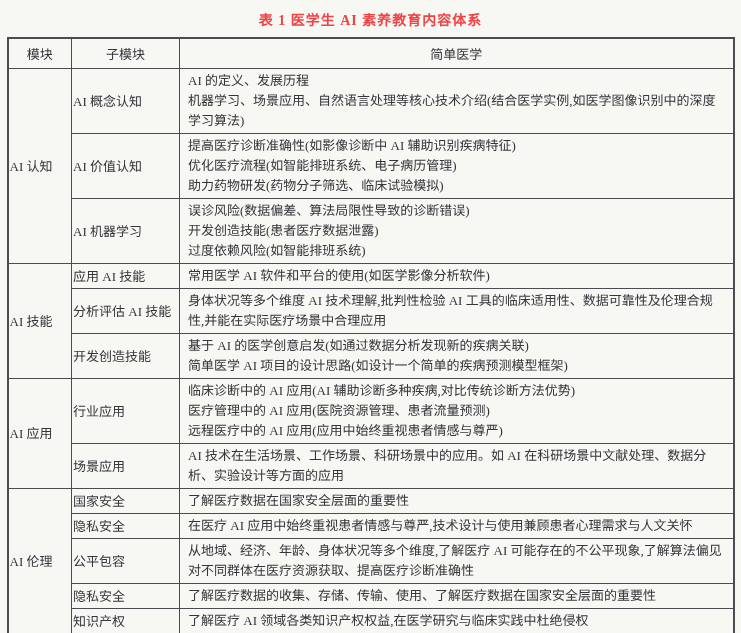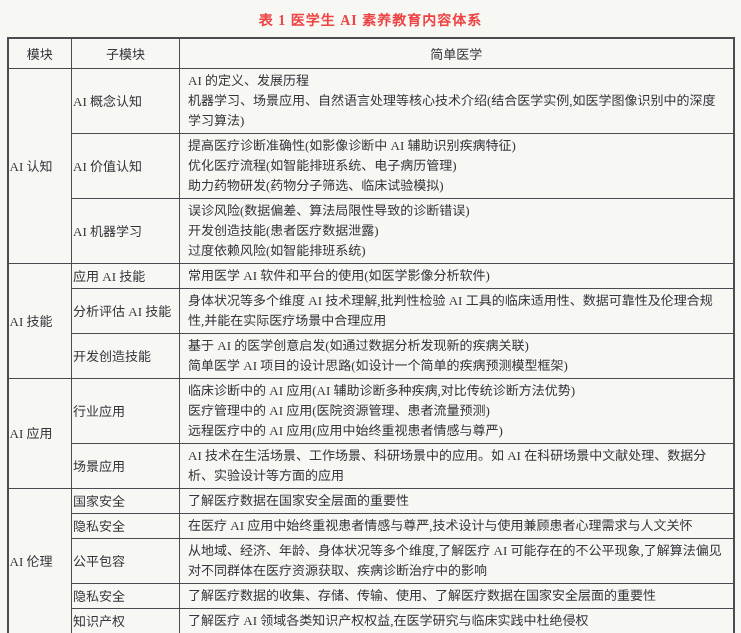--- a/index.html
+++ b/index.html
@@ -145,21 +145,21 @@
         </tr>
         <tr>
           <td class="submodule-cell">隐私安全</td>
           <td class="content-cell">
             <div class="content-line">在医疗 AI 应用中始终重视患者情感与尊严,技术设计与使用兼顾患者心理需求与人文关怀</div>
           </td>
         </tr>
         <tr>
           <td class="submodule-cell">公平包容</td>
           <td class="content-cell">
-            <div class="content-line">从地域、经济、年龄、身体状况等多个维度,了解医疗 AI 可能存在的不公平现象,了解算法偏见对不同群体在医疗资源获取、疾病诊断治疗中的影响</div>
+            <div class="content-line">从地域、经济、年龄、身体状况等多个维度,了解医疗 AI 可能存在的不公平现象,了解算法偏见对不同群体在医疗资源获取、提高医疗诊断准确性</div>
           </td>
         </tr>
         <tr>
           <td class="submodule-cell">隐私安全</td>
           <td class="content-cell">
             <div class="content-line">了解医疗数据的收集、存储、传输、使用、了解医疗数据在国家安全层面的重要性</div>
           </td>
         </tr>
         <tr>
           <td class="submodule-cell">知识产权</td>

